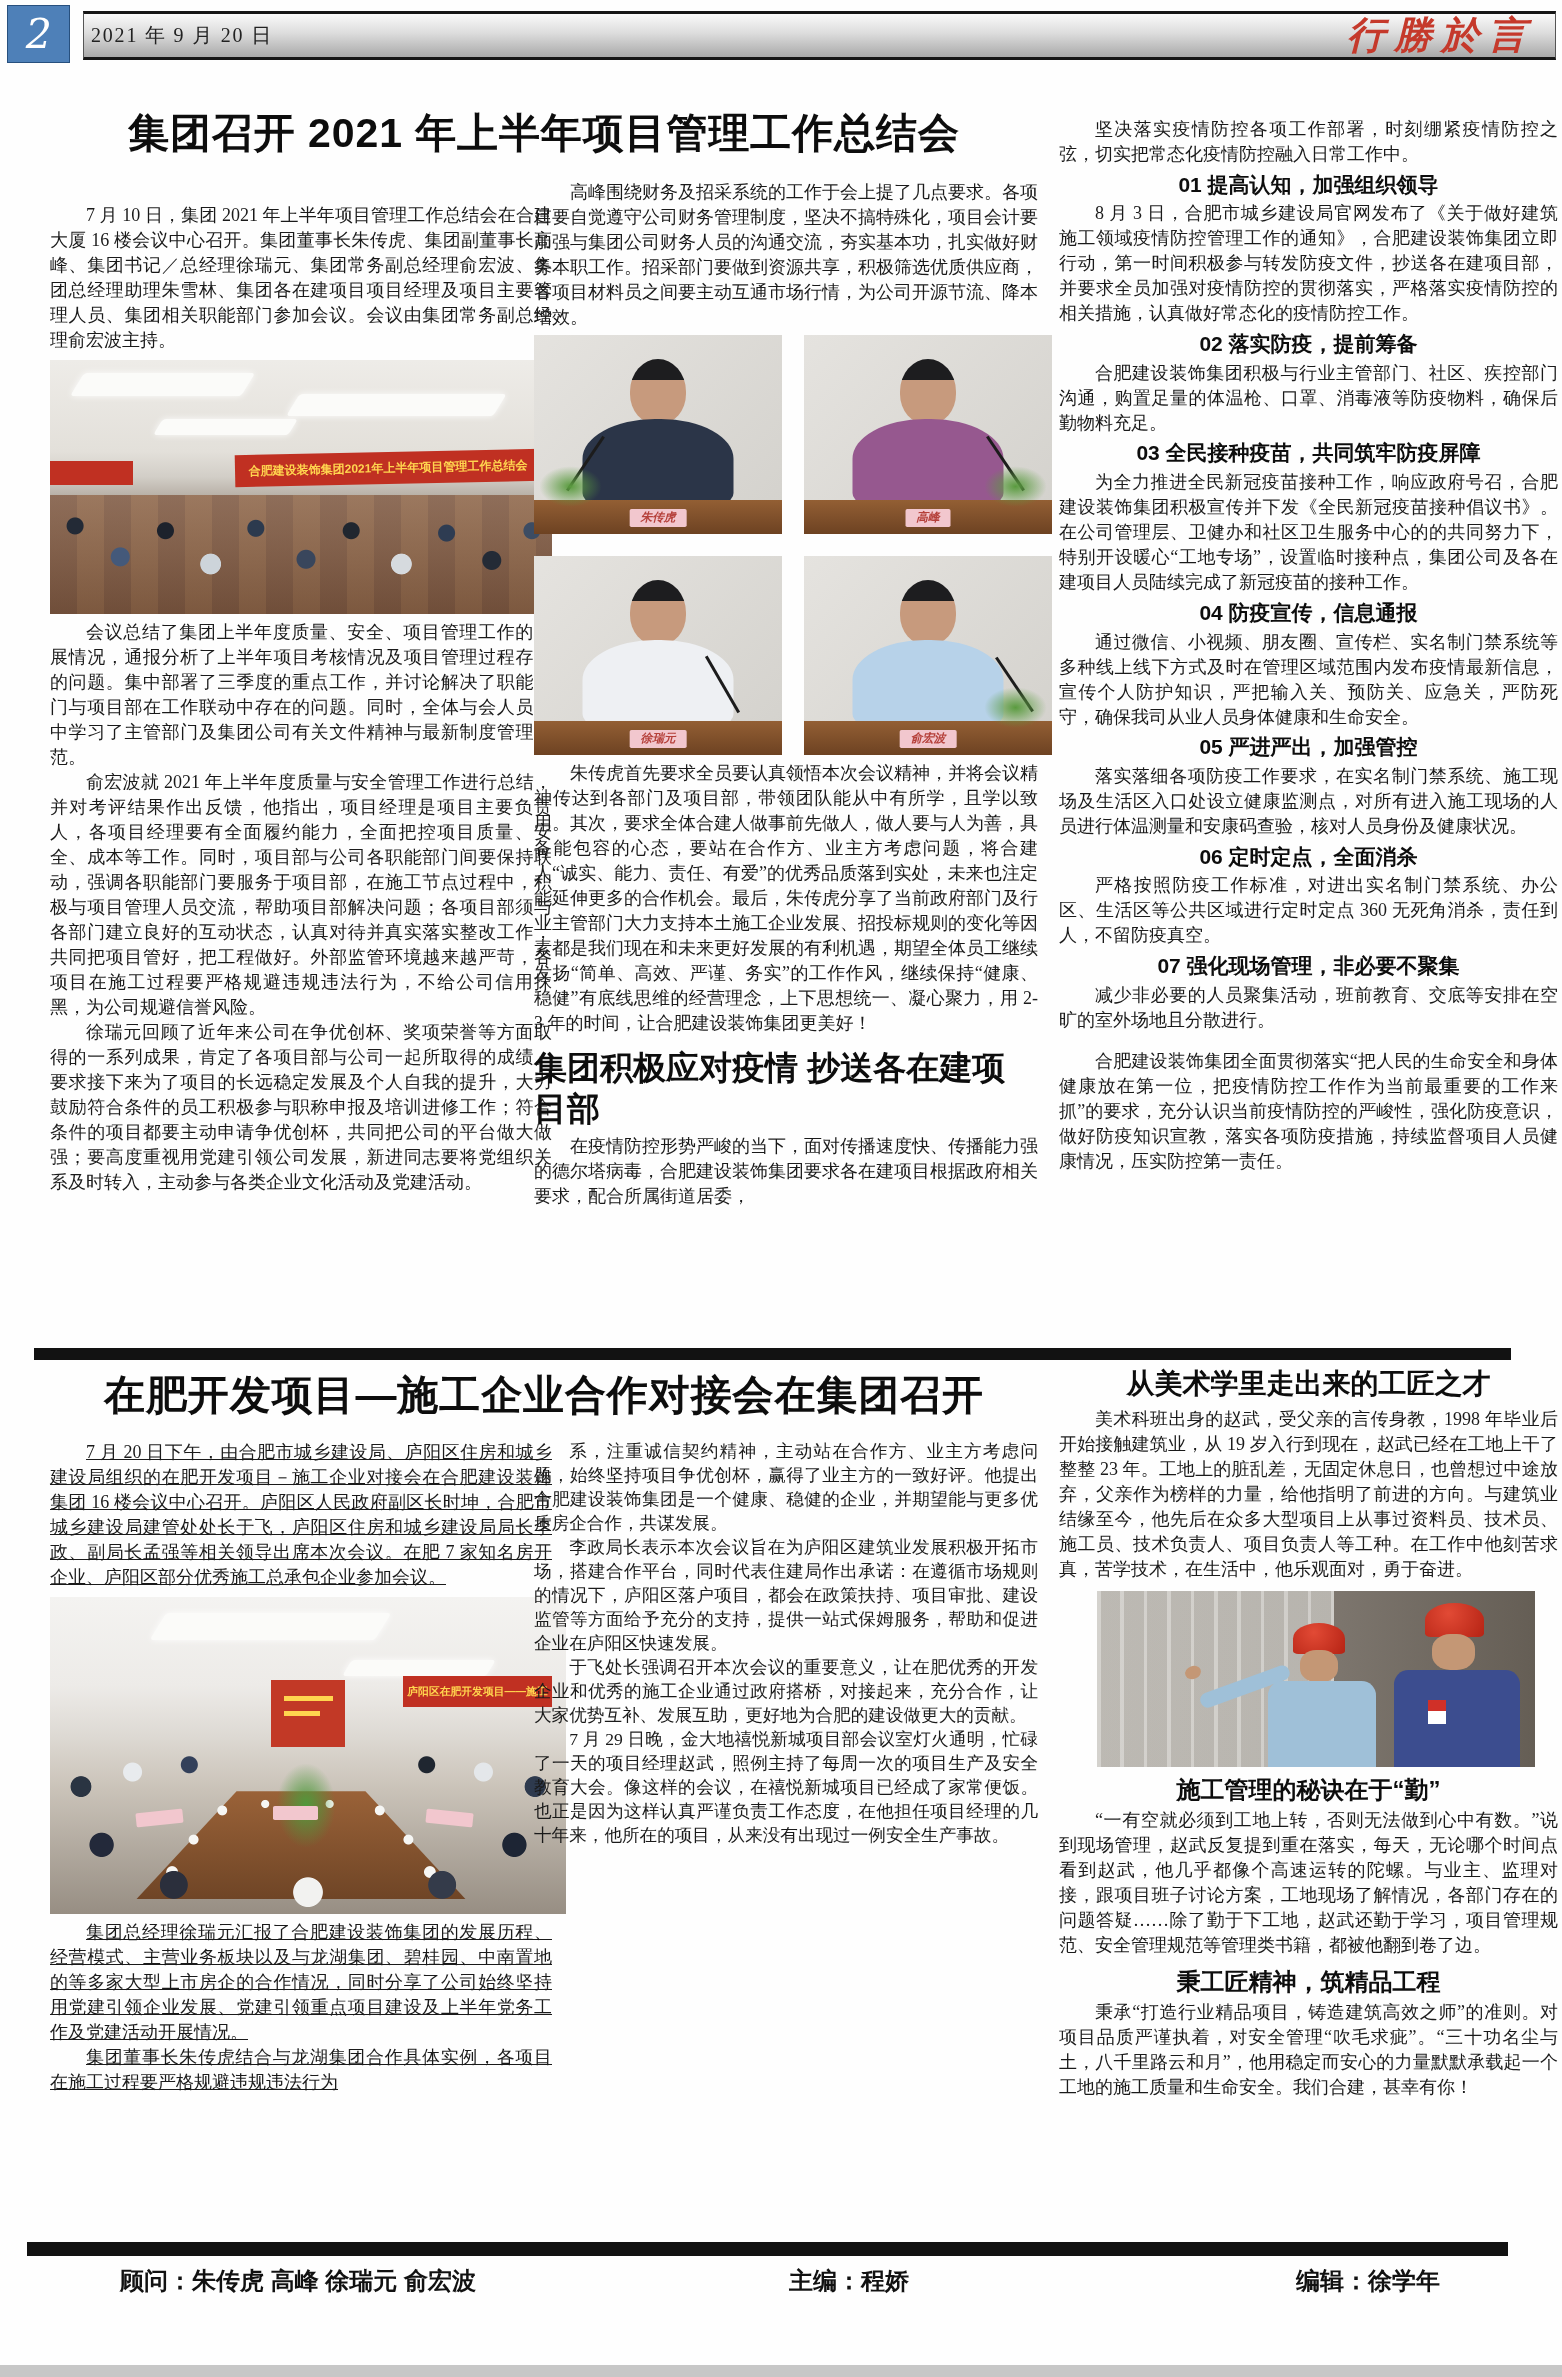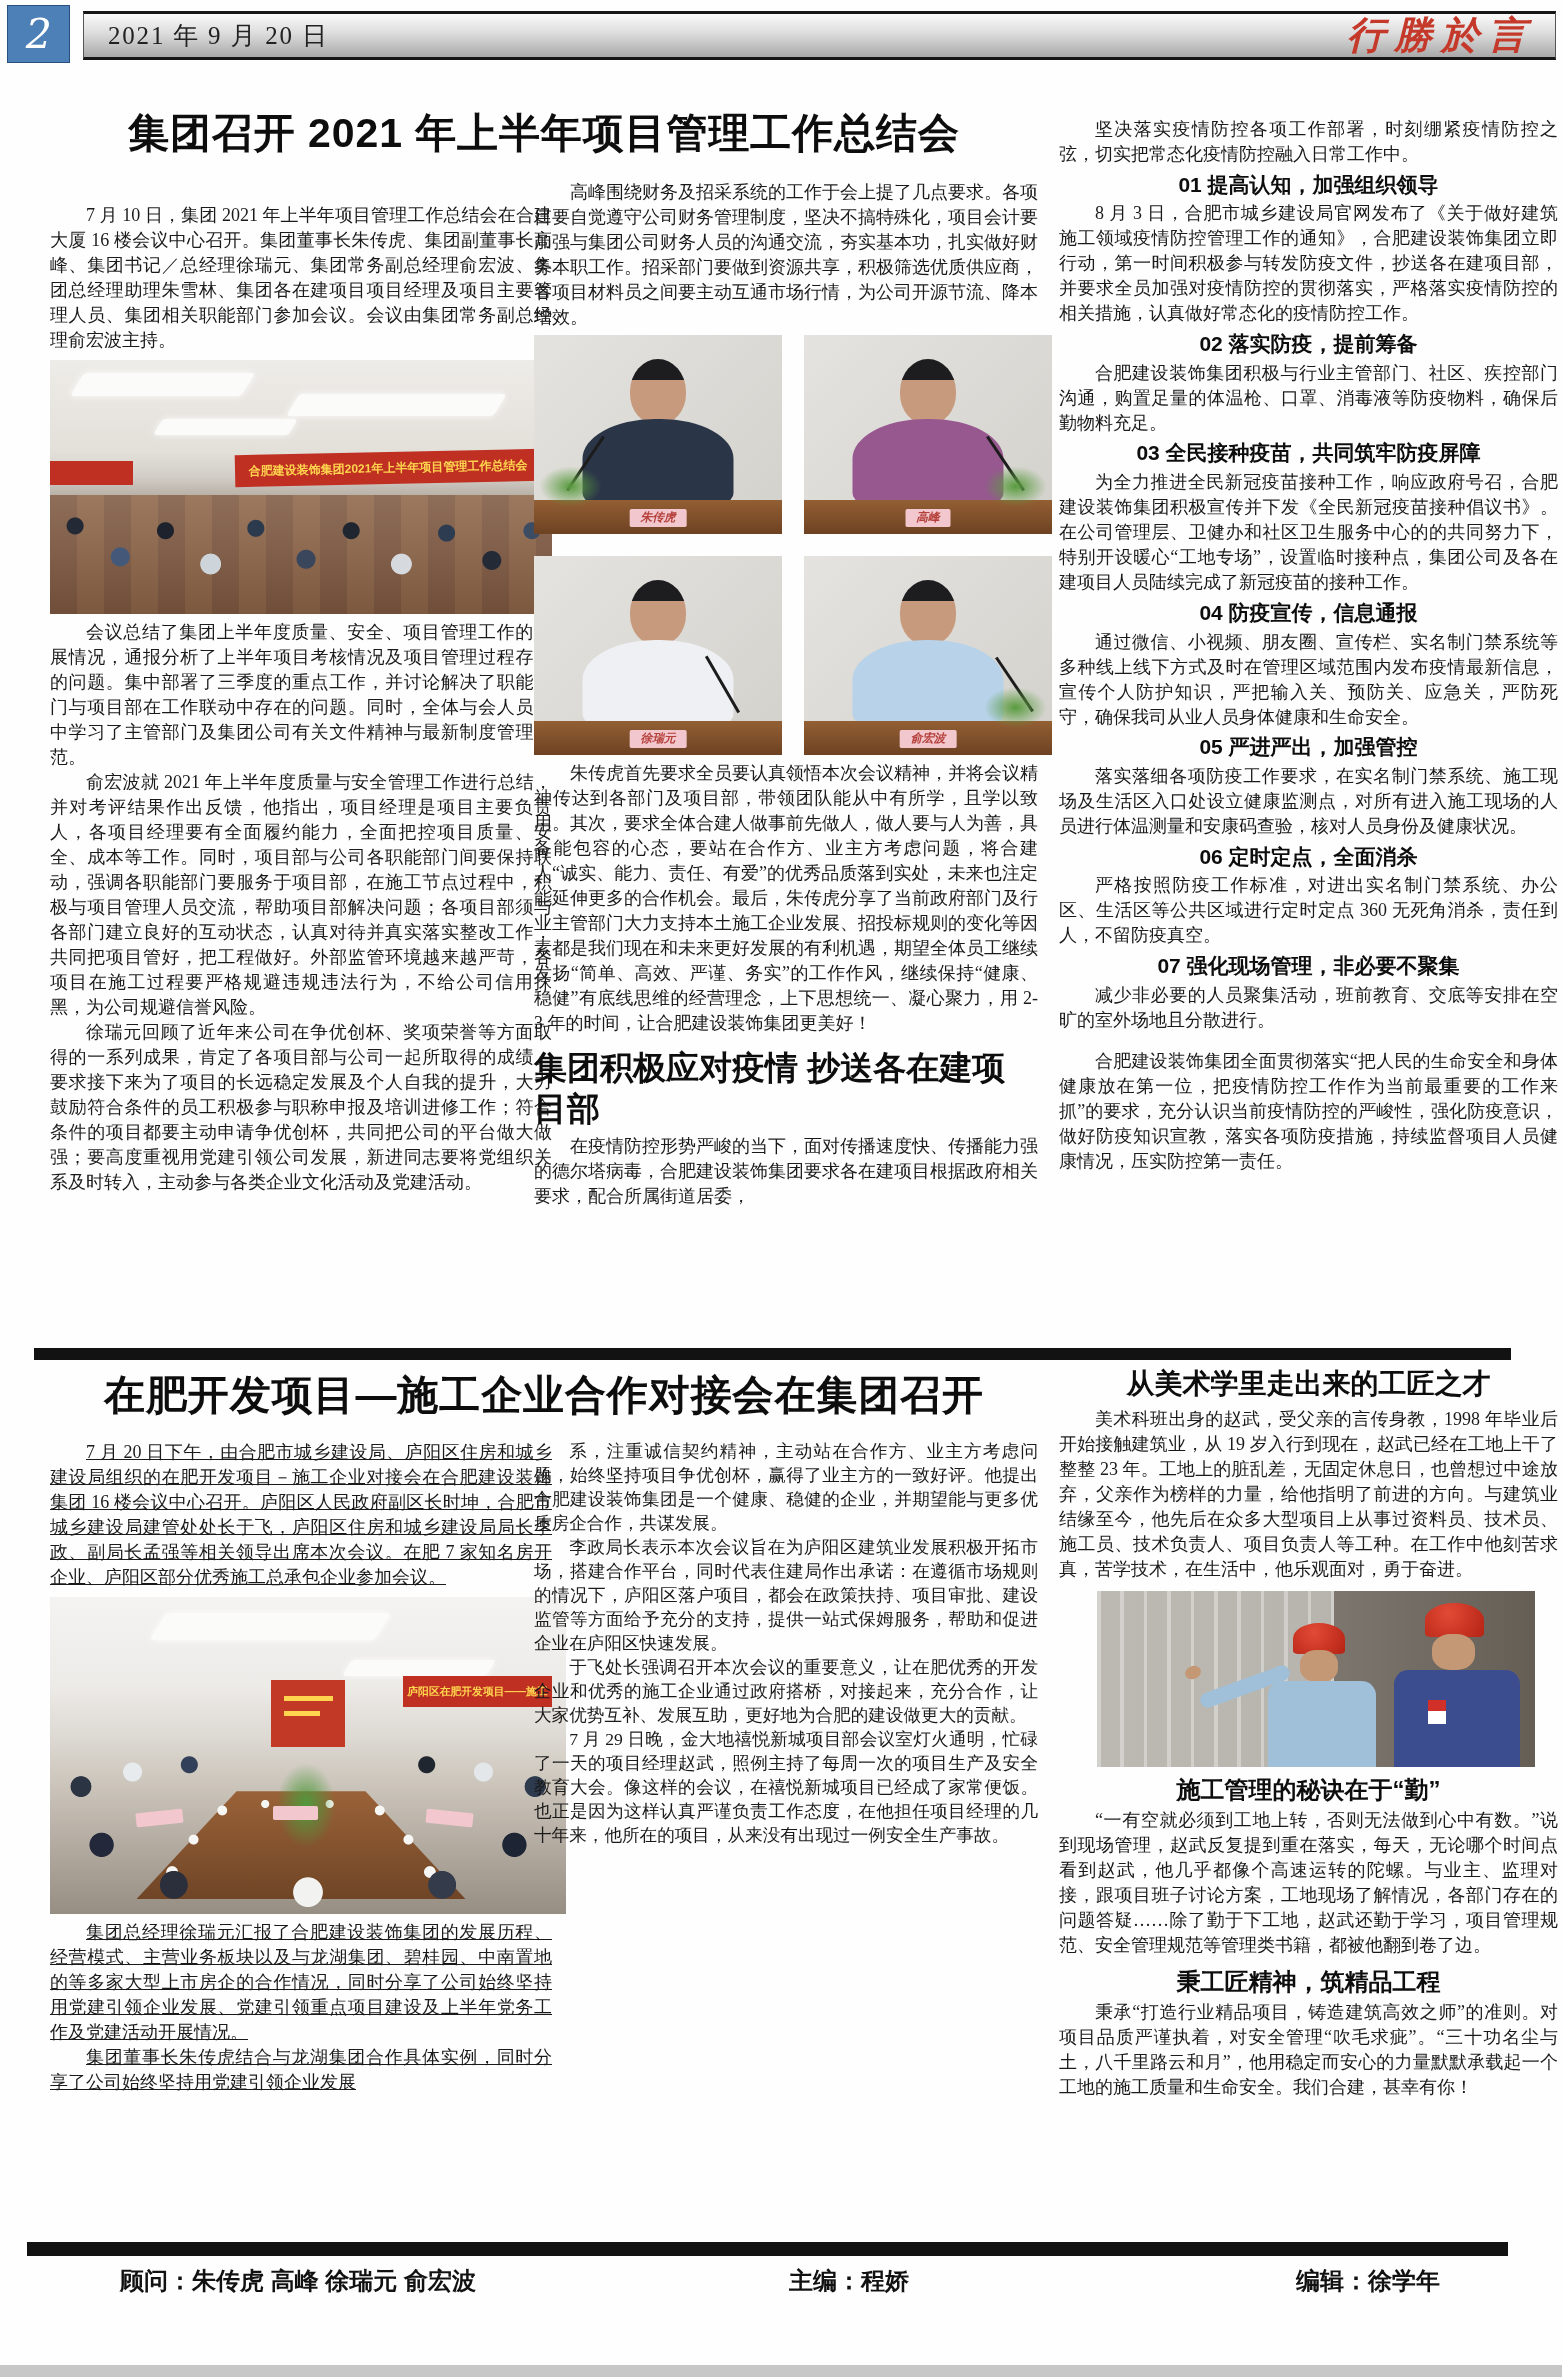--- a/index.html
+++ b/index.html
@@ -7,21 +7,21 @@
         font-family:"Liberation Serif","DejaVu Serif",serif;color:#1a1a1a;}
 
   
   .pagenum{position:absolute;left:7.2px;top:5.4px;width:63px;height:58px;background:#4e80b8;
            border:1.8px solid #27507e;box-sizing:border-box;display:flex;align-items:center;justify-content:center;}
   .pagenum span{color:#ffffff;font-family:"DejaVu Serif",serif;font-style:italic;font-size:41px;line-height:1;}
   .headerbar{position:absolute;left:83px;top:10.8px;width:1473px;height:49px;box-sizing:border-box;
              background:linear-gradient(180deg,#fafafa 0%,#dcdcdc 45%,#a9a9a9 100%);
              border-top:3.6px solid #161616;border-bottom:3.6px solid #161616;border-left:0.9px solid #555;border-right:0.9px solid #555;
              display:flex;align-items:center;}
-  .date{margin-left:24px;font-size:25px;color:#222;letter-spacing:1.8px;}
+  .date{margin-left:7px;font-size:20px;color:#222;letter-spacing:1.8px;}
   .motto{margin-left:auto;margin-right:20px;color:#c5392b;font-size:38px;font-weight:bold;
          letter-spacing:9px;font-family:"DejaVu Serif",serif;font-style:italic;}
 
   
   .p{font-size:18px;line-height:25px;text-align:justify;text-indent:2em;margin:0;}
   .col{position:absolute;}
   .c1a{left:50px;top:203px;width:502px;}
   .c2a{left:534px;top:180px;width:504px;}
   .c3a{left:1059px;top:117px;width:499px;}
   .c1b{left:50px;top:1440px;width:502px;text-decoration:underline;}
@@ -272,21 +272,21 @@
       <div class="banner-red bmain">庐阳区在肥开发项目——施工</div>
       <div class="table"></div>
       <div class="cups"></div>
       <div class="plant"></div>
       <div class="people"></div>
       <div class="plate pl1"></div>
       <div class="plate pl2"></div>
       <div class="plate pl3"></div>
     </div>
     <p class="p">集团总经理徐瑞元汇报了合肥建设装饰集团的发展历程、经营模式、主营业务板块以及与龙湖集团、碧桂园、中南置地的等多家大型上市房企的合作情况，同时分享了公司始终坚持用党建引领企业发展、党建引领重点项目建设及上半年党务工作及党建活动开展情况。</p>
-    <p class="p">集团董事长朱传虎结合与龙湖集团合作具体实例，同时分享了公司始终坚持用党建引领企业发展</p>
+    <p class="p">集团董事长朱传虎结合与龙湖集团合作具体实例，各项目在施工过程要严格规避违规违法行为</p>
   </div>
 
   <div class="col c2b">
     <p class="p">系，注重诚信契约精神，主动站在合作方、业主方考虑问题，始终坚持项目争优创杯，赢得了业主方的一致好评。他提出合肥建设装饰集团是一个健康、稳健的企业，并期望能与更多优质房企合作，共谋发展。</p>
     <p class="p">李政局长表示本次会议旨在为庐阳区建筑业发展积极开拓市场，搭建合作平台，同时代表住建局作出承诺：在遵循市场规则的情况下，庐阳区落户项目，都会在政策扶持、项目审批、建设监管等方面给予充分的支持，提供一站式保姆服务，帮助和促进企业在庐阳区快速发展。</p>
     <p class="p">于飞处长强调召开本次会议的重要意义，让在肥优秀的开发企业和优秀的施工企业通过政府搭桥，对接起来，充分合作，让大家优势互补、发展互助，更好地为合肥的建设做更大的贡献。</p>
     <p class="p">7 月 29 日晚，金大地禧悦新城项目部会议室灯火通明，忙碌了一天的项目经理赵武，照例主持了每周一次的项目生产及安全教育大会。像这样的会议，在禧悦新城项目已经成了家常便饭。也正是因为这样认真严谨负责工作态度，在他担任项目经理的几十年来，他所在的项目，从来没有出现过一例安全生产事故。</p>
   </div>
 
   <div class="col c3b">

